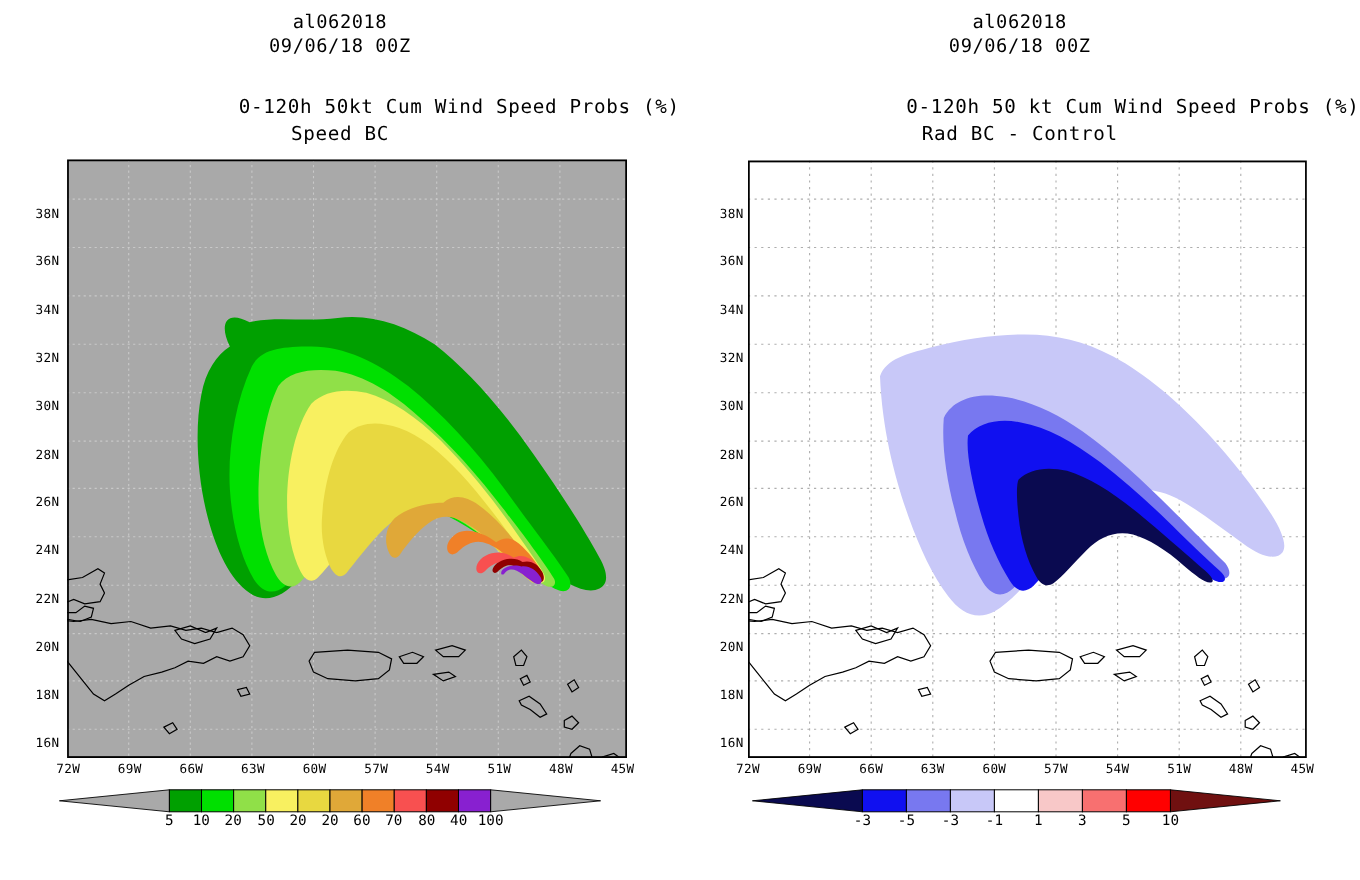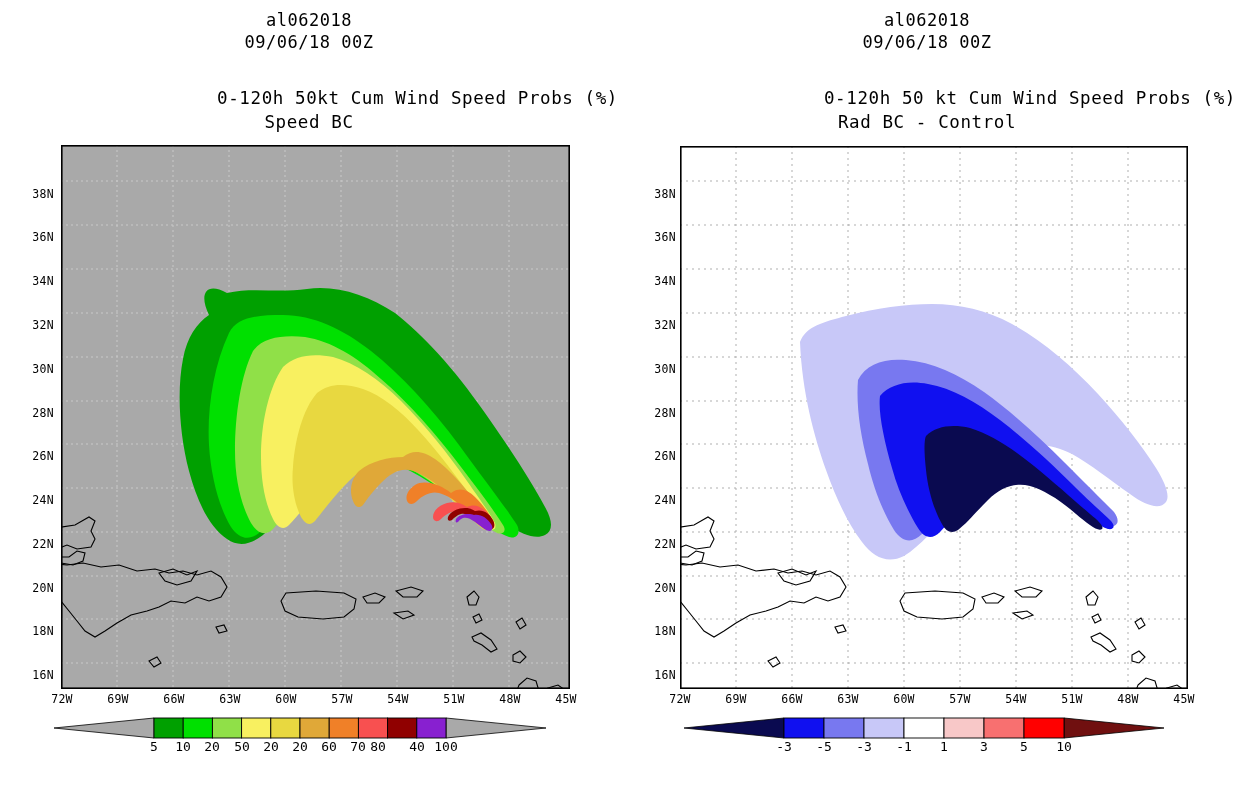--- a/index.html
+++ b/index.html
@@ -195,21 +195,21 @@
         </g>
       </svg>
       <div class="cblabel" style="left:84px;top:22px;width:40px;">5</div>
       <div class="cblabel" style="left:113px;top:22px;width:40px;">10</div>
       <div class="cblabel" style="left:142px;top:22px;width:40px;">20</div>
       <div class="cblabel" style="left:172px;top:22px;width:40px;">50</div>
       <div class="cblabel" style="left:201px;top:22px;width:40px;">20</div>
       <div class="cblabel" style="left:230px;top:22px;width:40px;">20</div>
       <div class="cblabel" style="left:259px;top:22px;width:40px;">60</div>
       <div class="cblabel" style="left:288px;top:22px;width:40px;">70</div>
-      <div class="cblabel" style="left:308px;top:22px;width:40px;">80</div>
+      <div class="cblabel" style="left:318px;top:22px;width:40px;">80</div>
       <div class="cblabel" style="left:347px;top:22px;width:40px;">40</div>
       <div class="cblabel" style="left:376px;top:22px;width:40px;">100</div>
     </div>
   </div>
 
   <div class="panel right">
 
     <div class="titleblock t-storm">al062018</div>
     <div class="titleblock t-date">09/06/18 00Z</div>
     <div class="titleblock t-main">0-120h 50 kt Cum Wind Speed Probs (%)</div>

